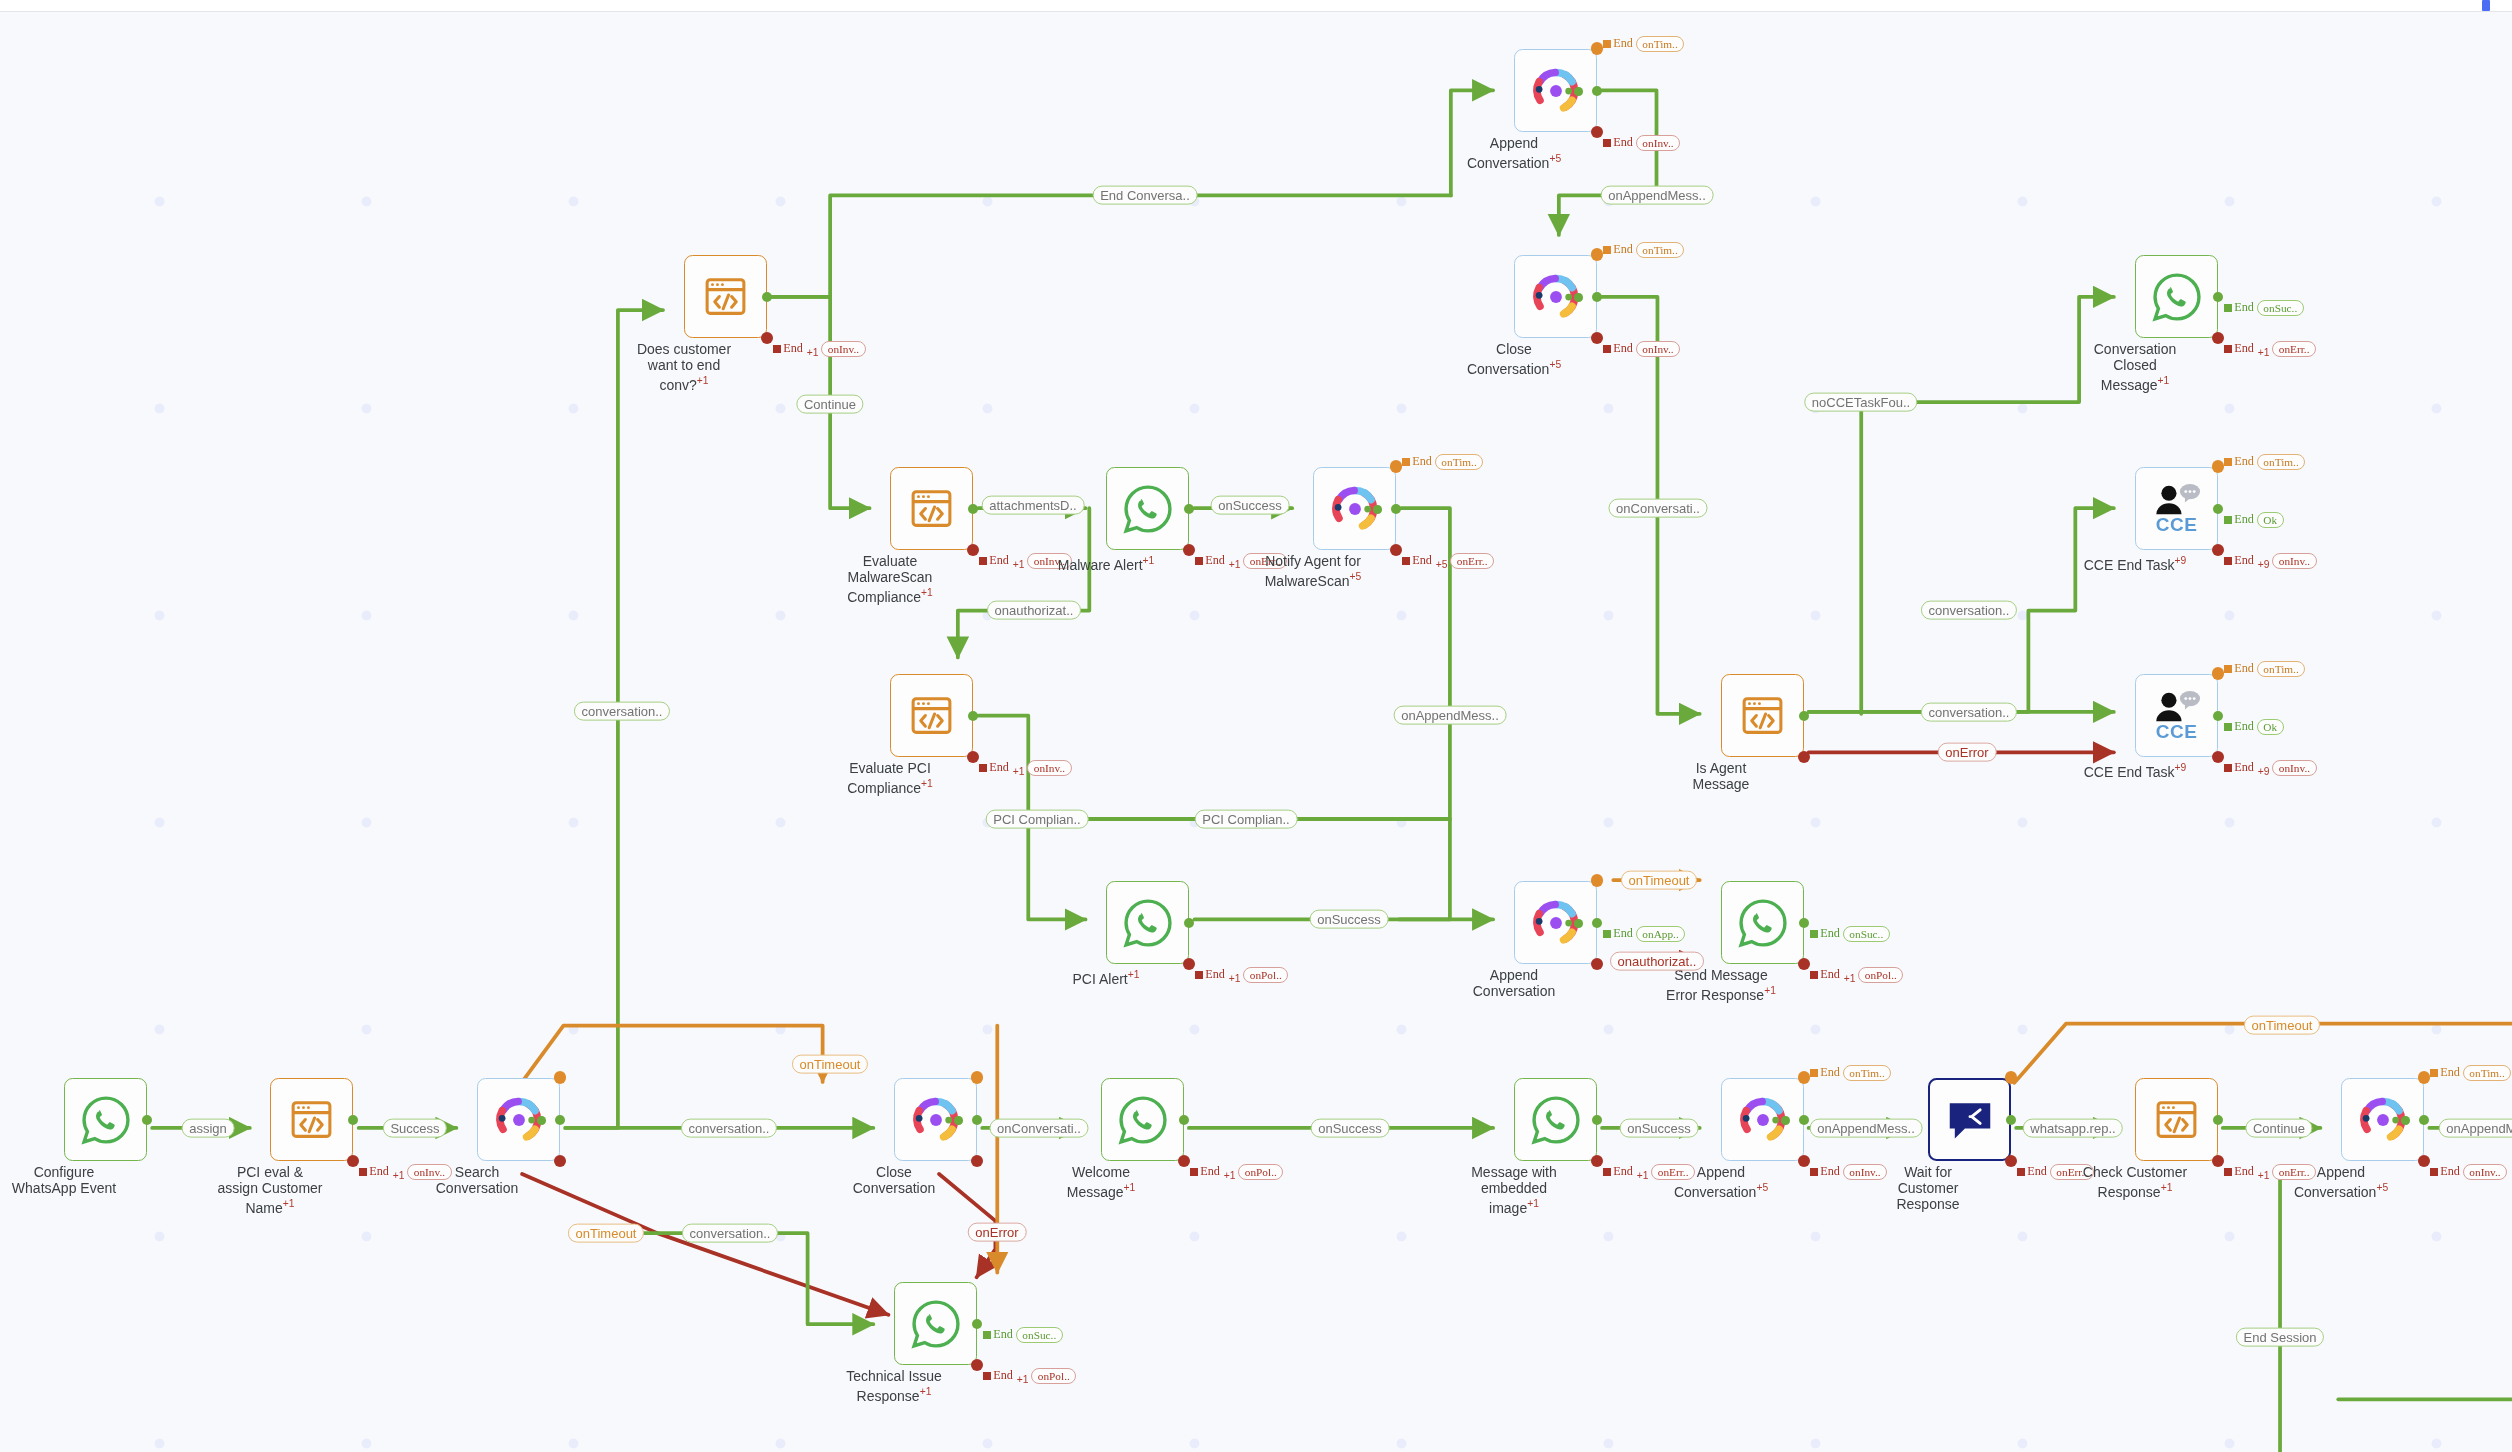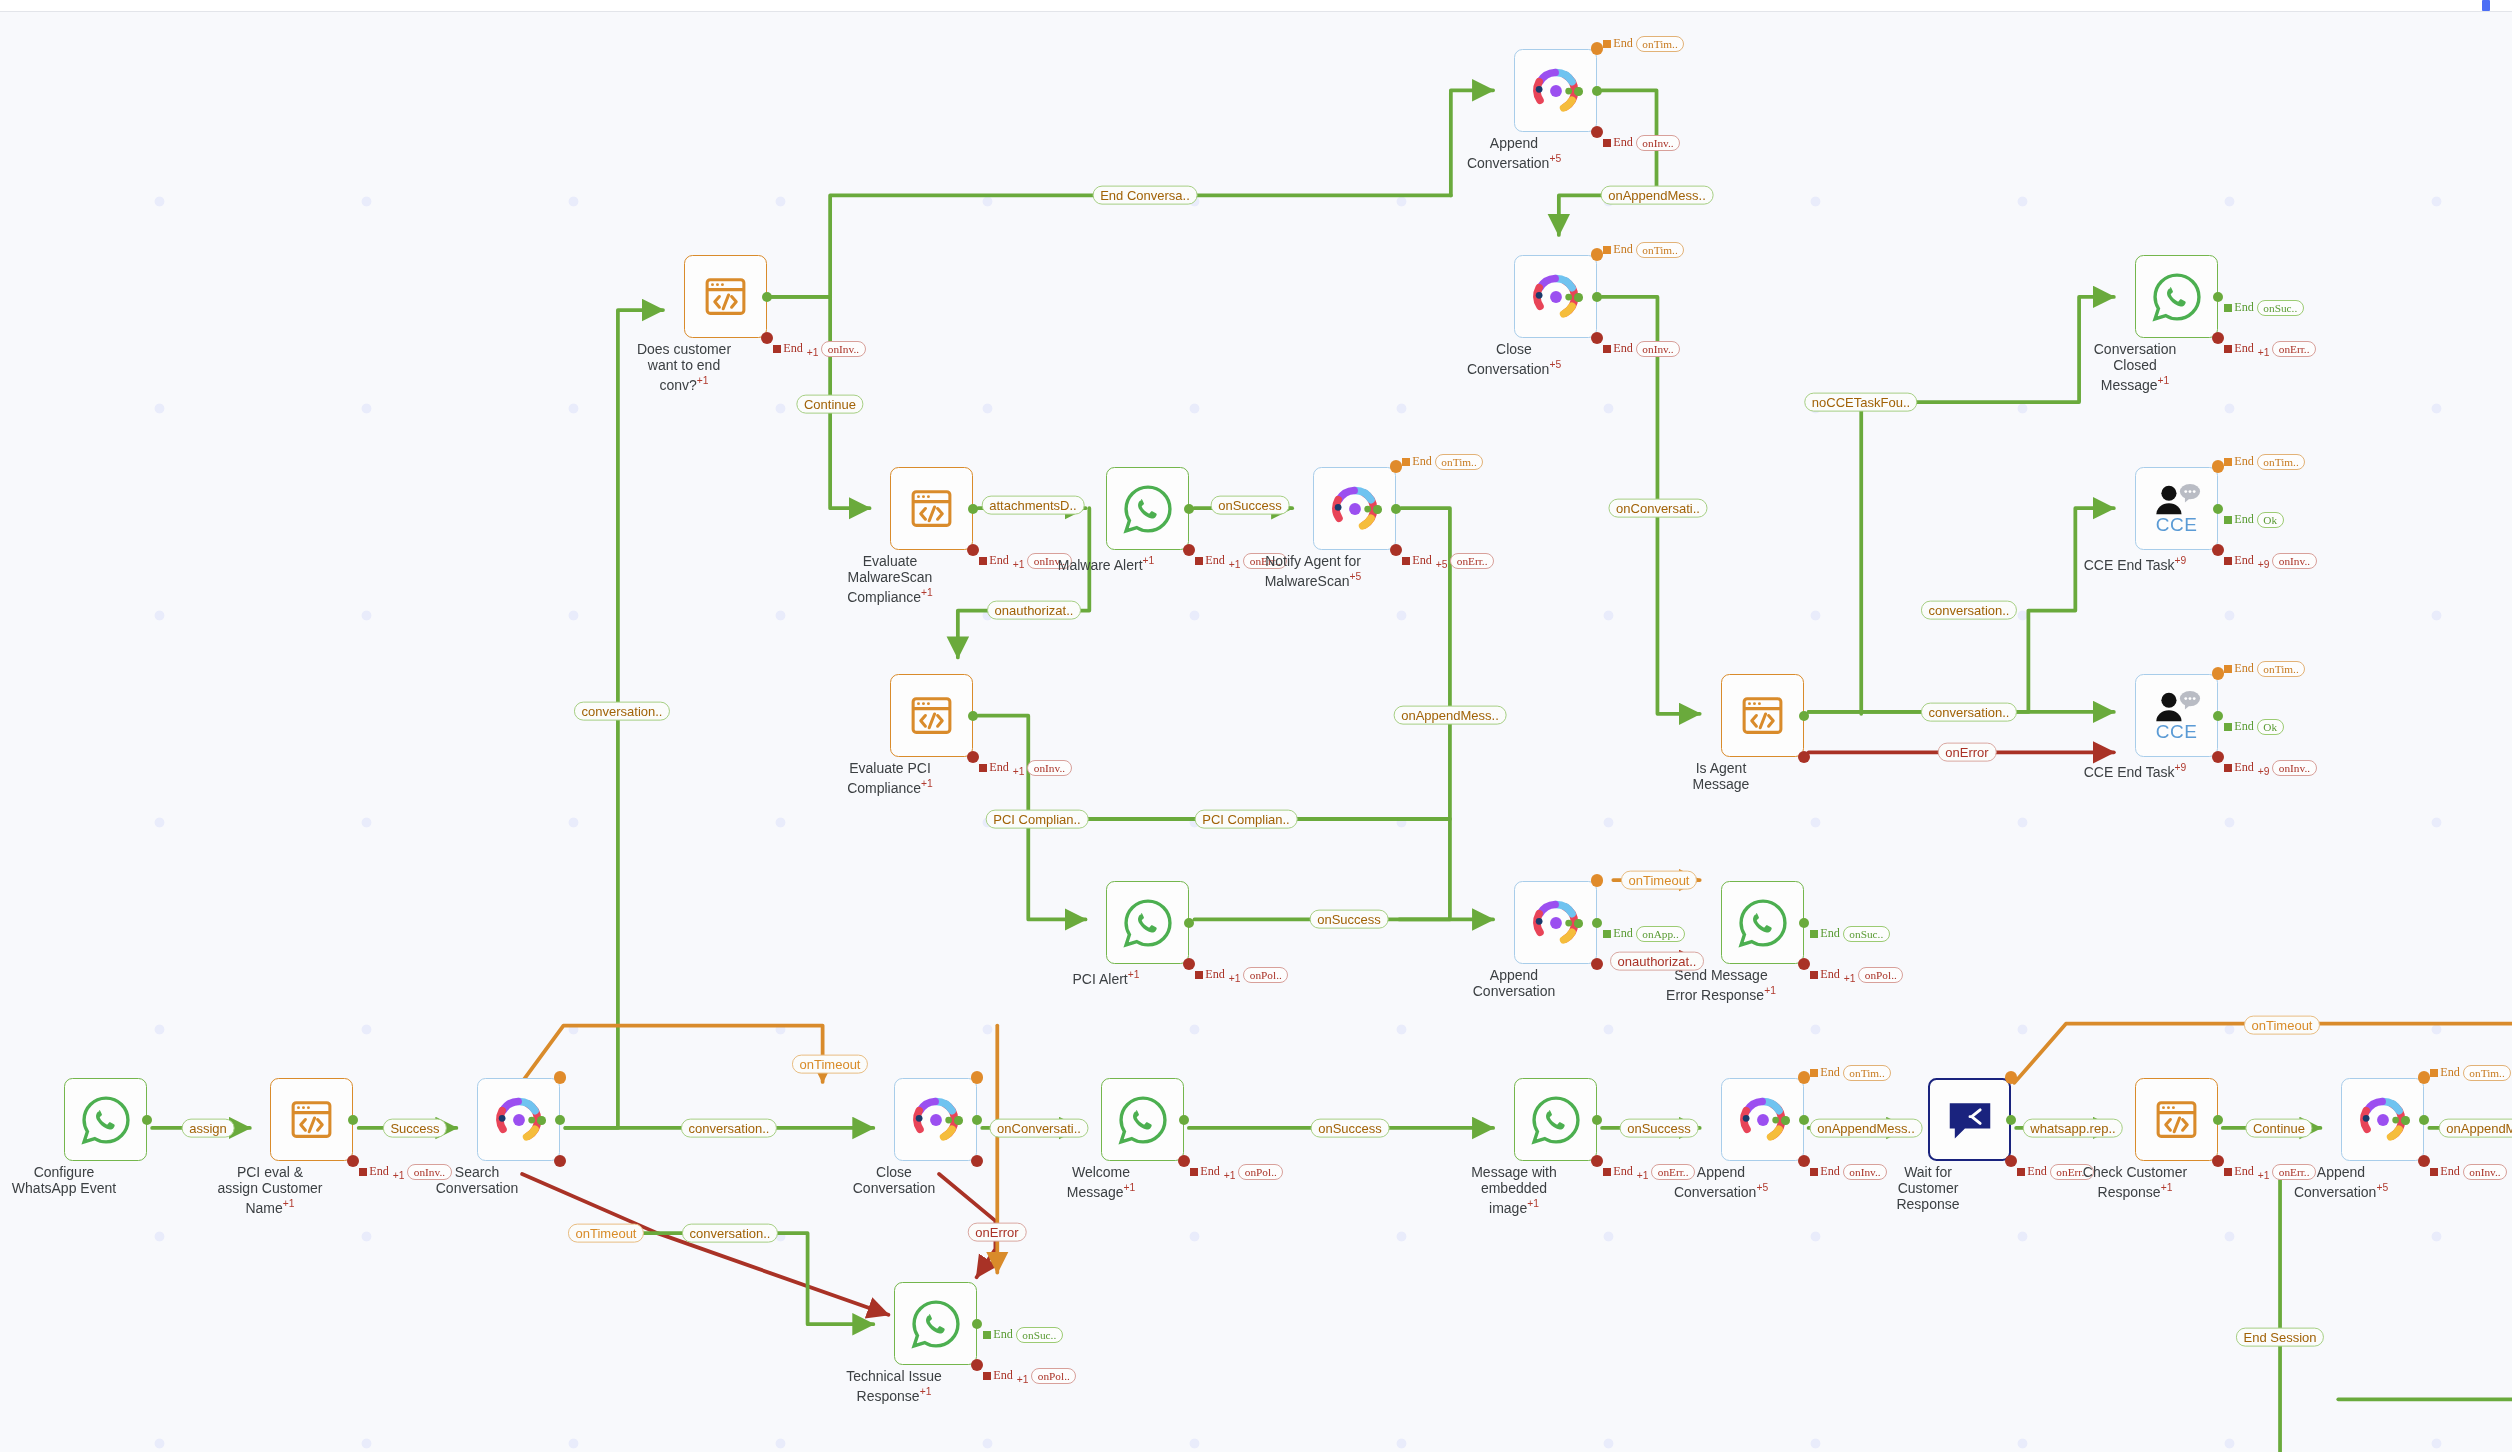--- a/index.html
+++ b/index.html
@@ -92,29 +92,29 @@
   
   .elabel {
     position: absolute; z-index: 30;
     transform: translate(-50%, -50%);
     font-size: 13px;
     padding: 0.9px 6.6px;
     border-radius: 9.4px;
     background: #fbfcfb;
     white-space: nowrap;
   }
-  .elabel.g { color: #a16207; border: 0.9px solid #a6cf83; }
+  .elabel.g { color: #737373; border: 0.9px solid #a6cf83; }
   .elabel.o { color: #d88b28; border: 0.9px solid #e8bd82; }
   .elabel.r { color: #a93226; border: 0.9px solid #d9a7a1; }
 
   
   .icn { width: 54px; height: 54px; display:block; }
   .icn-code { width: 49px; height: 49px; }
   .cce-wrap { display:flex; flex-direction:column; align-items:center; justify-content:center; gap:0px;}
-  .cce-txt { font-size: 19px; font-weight: normal; color: #5b9bd5; letter-spacing:0.5px; line-height:17px;}
+  .cce-txt { font-size: 19px; font-weight: bold; color: #5b9bd5; letter-spacing:0.5px; line-height:17px;}
 </style>
 </head>
 <body>
 
 <div id="canvas">
 
   <div id="topbar">
     <div class="accent"></div>
   </div>
 

